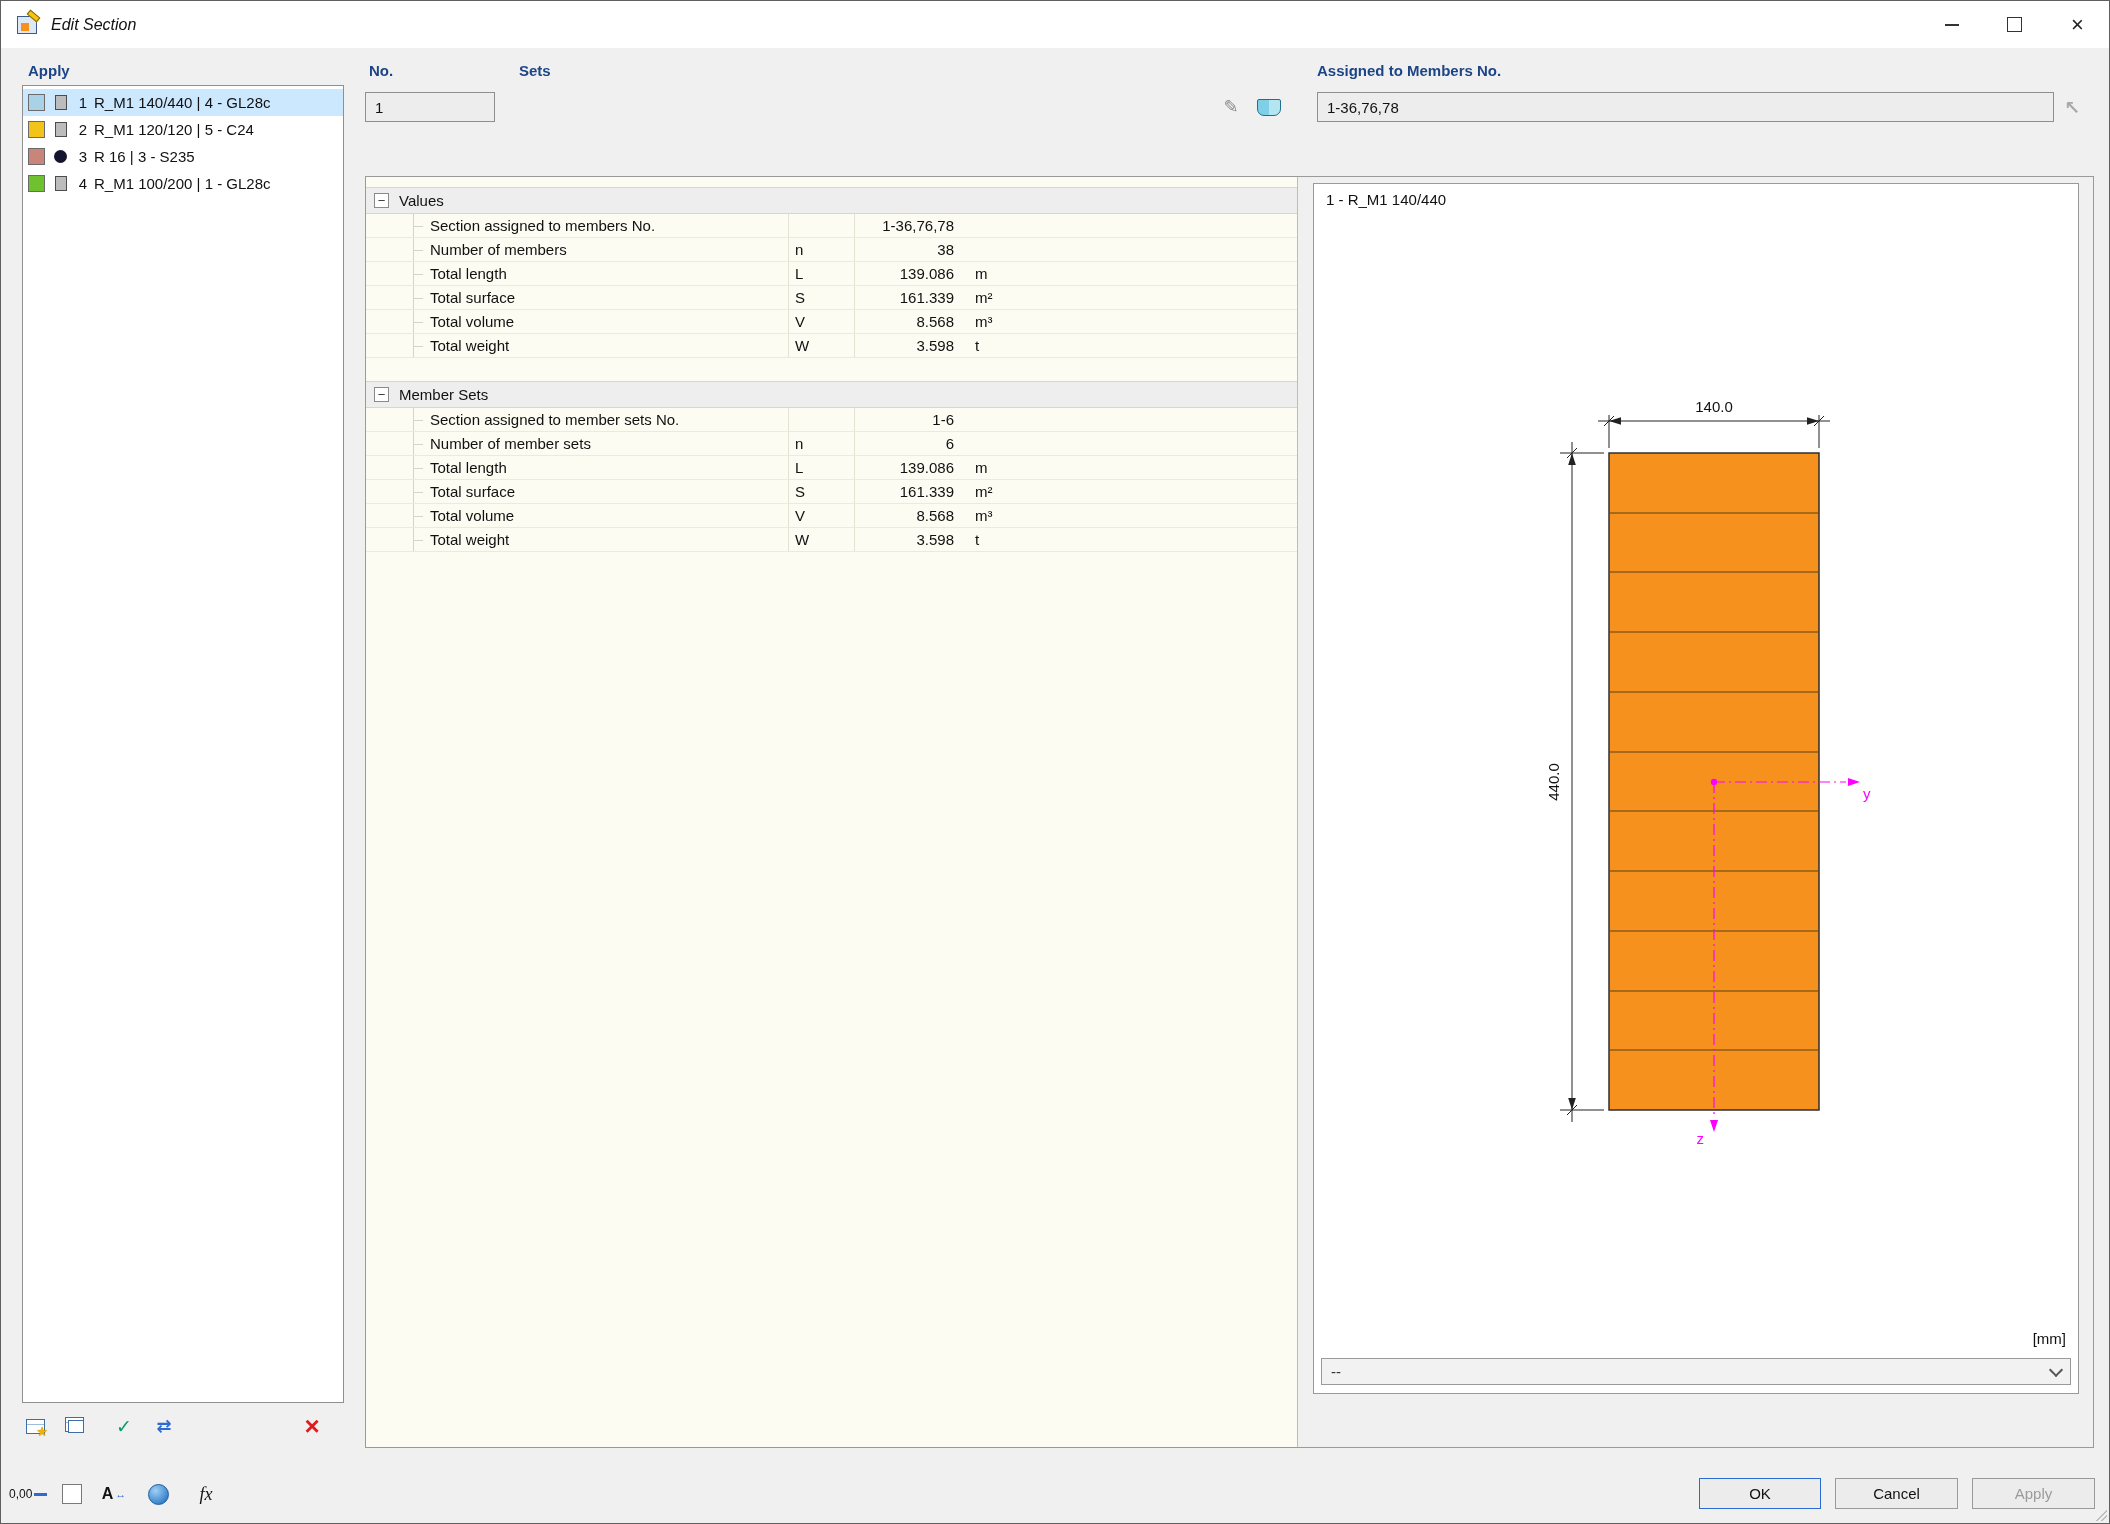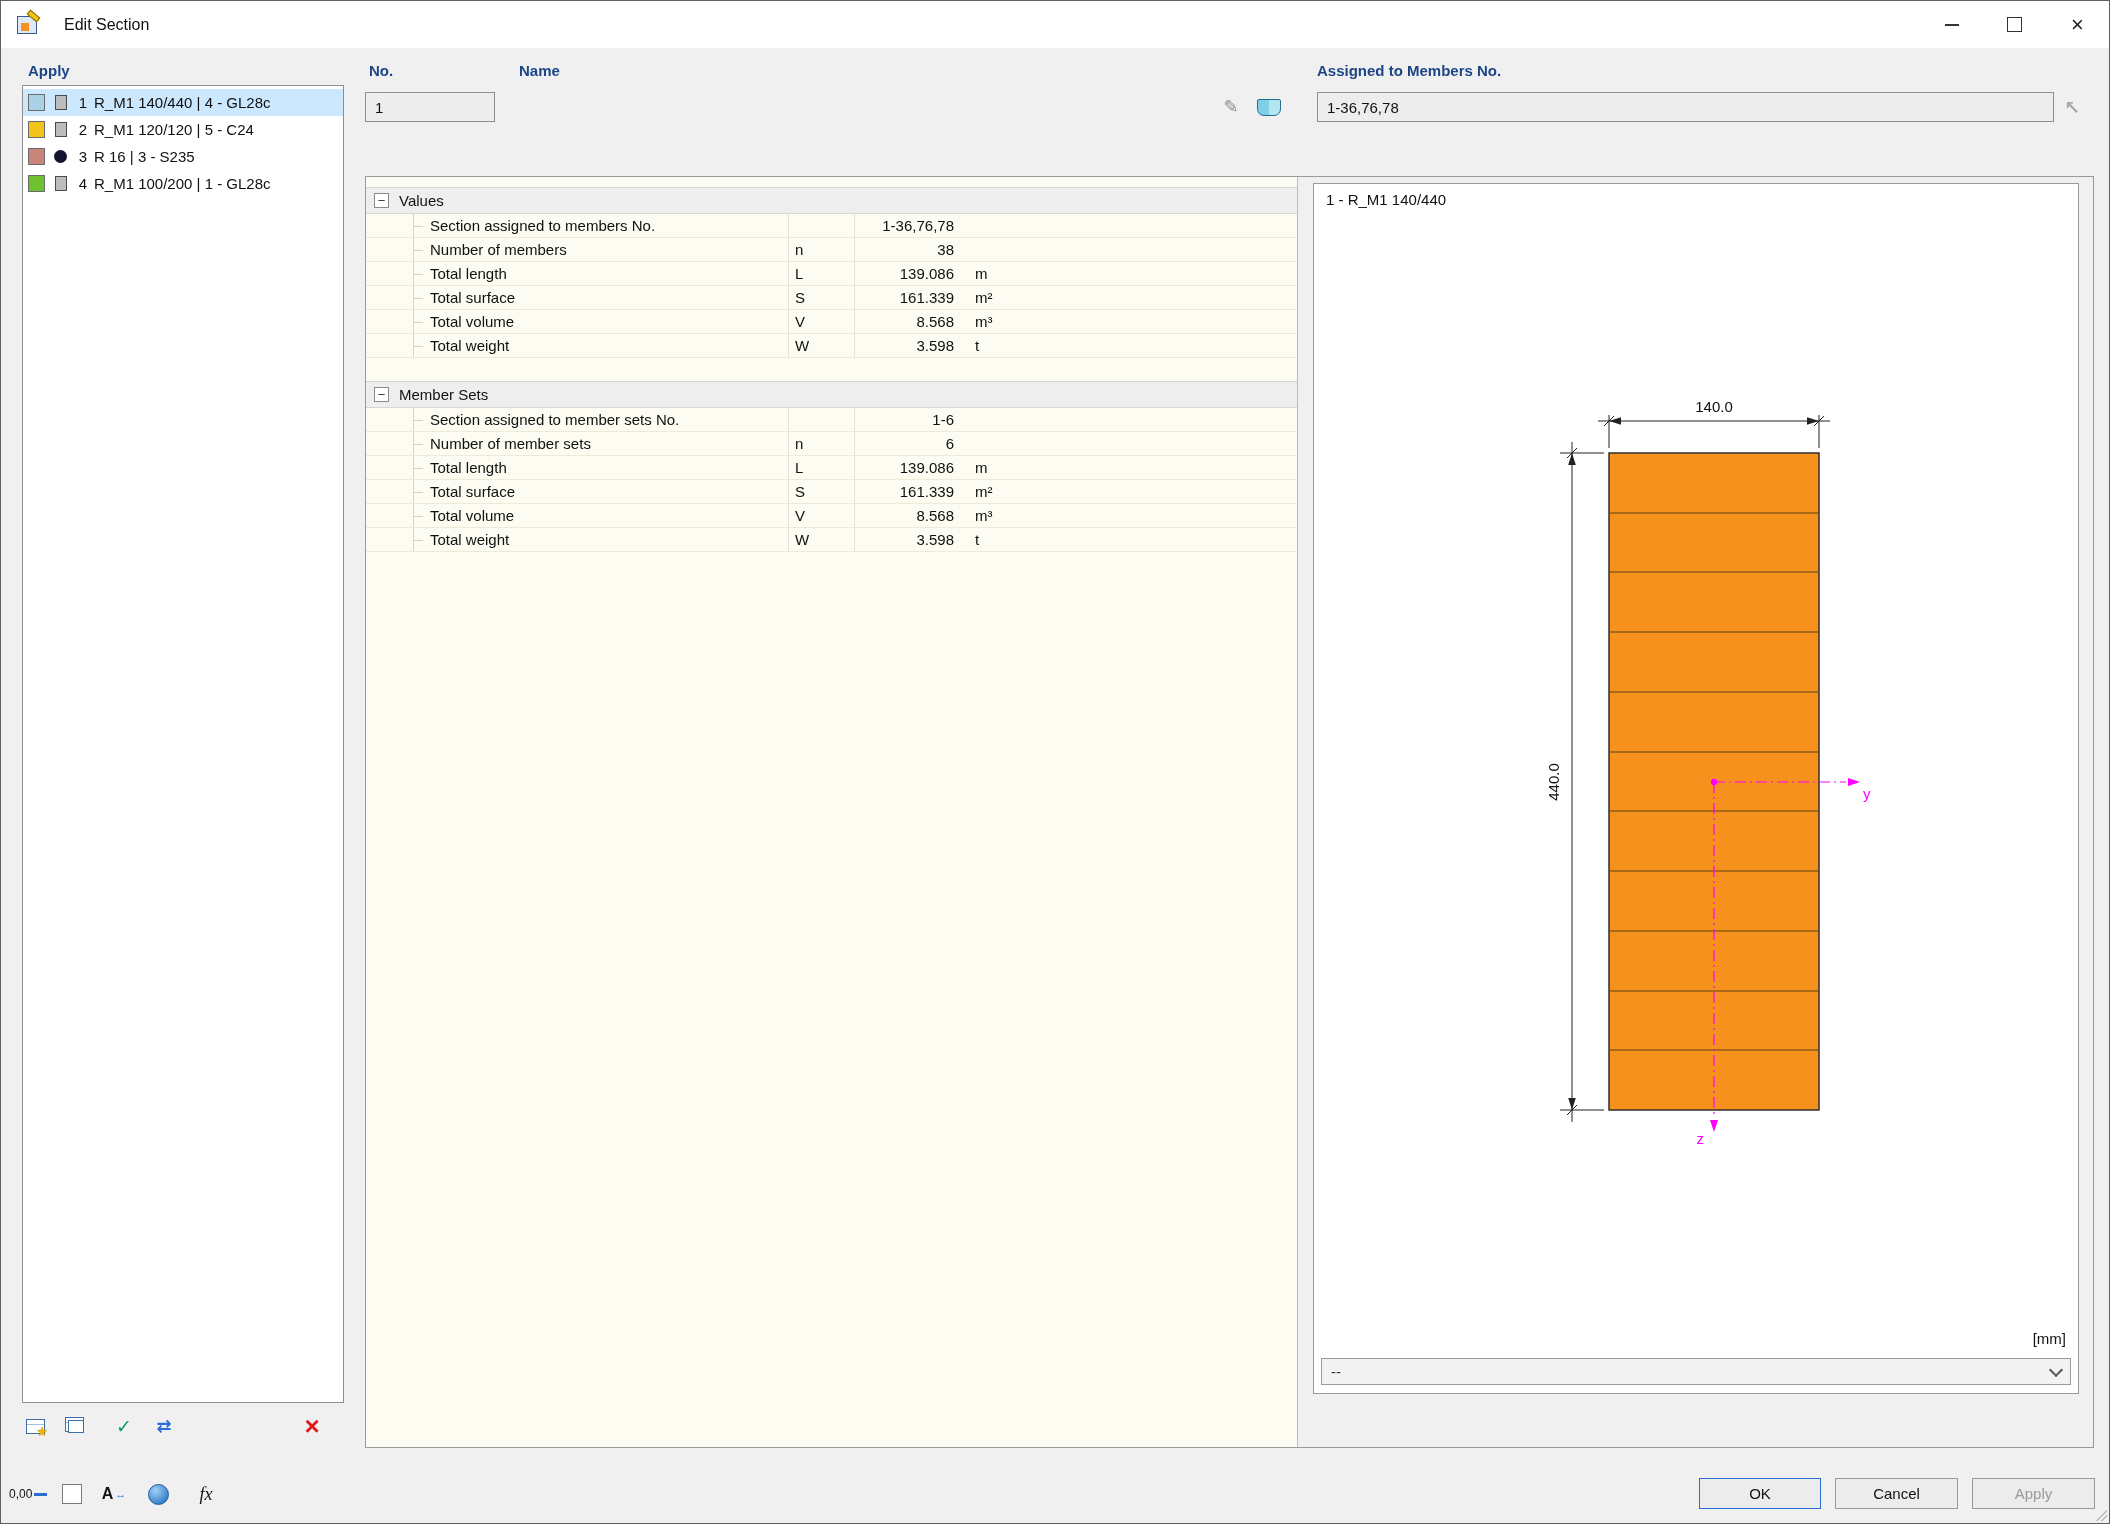--- a/index.html
+++ b/index.html
@@ -5,21 +5,21 @@
   html,body{margin:0;padding:0;background:#9a9a9a;}
   .app{position:relative;width:2110px;height:1524px;background:#f0f0f0;border:1px solid #5f5f5f;
        box-sizing:border-box;font-family:"Liberation Sans","DejaVu Sans",sans-serif;font-size:15px;color:#111;overflow:hidden;}
 
   
   .titlebar{position:absolute;left:0;top:0;right:0;height:47px;background:#ffffff;display:flex;align-items:center;}
   .app-icon{position:relative;width:26px;height:26px;margin-left:14px;flex:0 0 auto;}
   .ai-a{position:absolute;left:2px;top:4px;width:18px;height:16px;background:#dce8f6;border:1px solid #3a5a8c;}
   .ai-b{position:absolute;left:6px;top:11px;width:8px;height:8px;background:#f6911e;}
   .ai-c{position:absolute;left:12px;top:1px;width:11px;height:4px;background:#f2c318;transform:rotate(40deg);border:1px solid #8a6a00;}
-  .title-text{margin-left:23px;font-size:16px;}
+  .title-text{margin-left:10px;font-size:16px;font-style:italic;}
   .win-controls{margin-left:auto;display:flex;height:100%;}
   .win-btn{width:63px;height:100%;display:flex;align-items:center;justify-content:center;color:#222;}
   .glyph-min{display:block;width:14px;border-top:2px solid #333;}
   .glyph-max{display:block;width:13px;height:13px;border:1.5px solid #333;}
   .win-btn.close{font-size:22px;font-weight:400;}
 
   
   .sec-label{position:absolute;top:61px;font-weight:700;color:#1c4587;font-size:15px;}
   .field{position:absolute;top:91px;height:30px;border:1px solid #8f8f8f;background:#f1f1f1;
          display:flex;align-items:center;padding:0 9px;box-sizing:border-box;}
@@ -143,21 +143,21 @@
         </div>
       <div class="win-btn">
           <span class="glyph-max"></span>
         </div>
       <div class="win-btn close">×</div>
     </div>
   </div>
 
   <span class="sec-label" style="left:27px;">Apply</span>
   <span class="sec-label" style="left:368px;">No.</span>
-  <span class="sec-label" style="left:518px;">Name</span>
+  <span class="sec-label" style="left:518px;">Sets</span>
   <span class="sec-label" style="left:1316px;">Assigned to Members No.</span>
 
   <div class="field" style="left:364px;width:130px;background:#ededed;">1</div>
   <div class="icon-btn" style="left:1213px;top:90px;width:34px;height:32px;">
     <span style="font-size:18px;color:#8a8a8a;">✎</span>
   </div>
   <div class="icon-btn" style="left:1251px;top:90px;width:34px;height:32px;">
     <span style="display:inline-block;width:22px;height:15px;border:1px solid #1f6f8f;border-radius:2px 2px 7px 7px;background:linear-gradient(90deg,#7fd0e6 0 48%,#1f6f8f 48% 52%,#b4e6f2 52% 100%);"></span>
   </div>
   <div class="field" style="left:1316px;width:737px;background:#ededed;">1-36,76,78</div>

